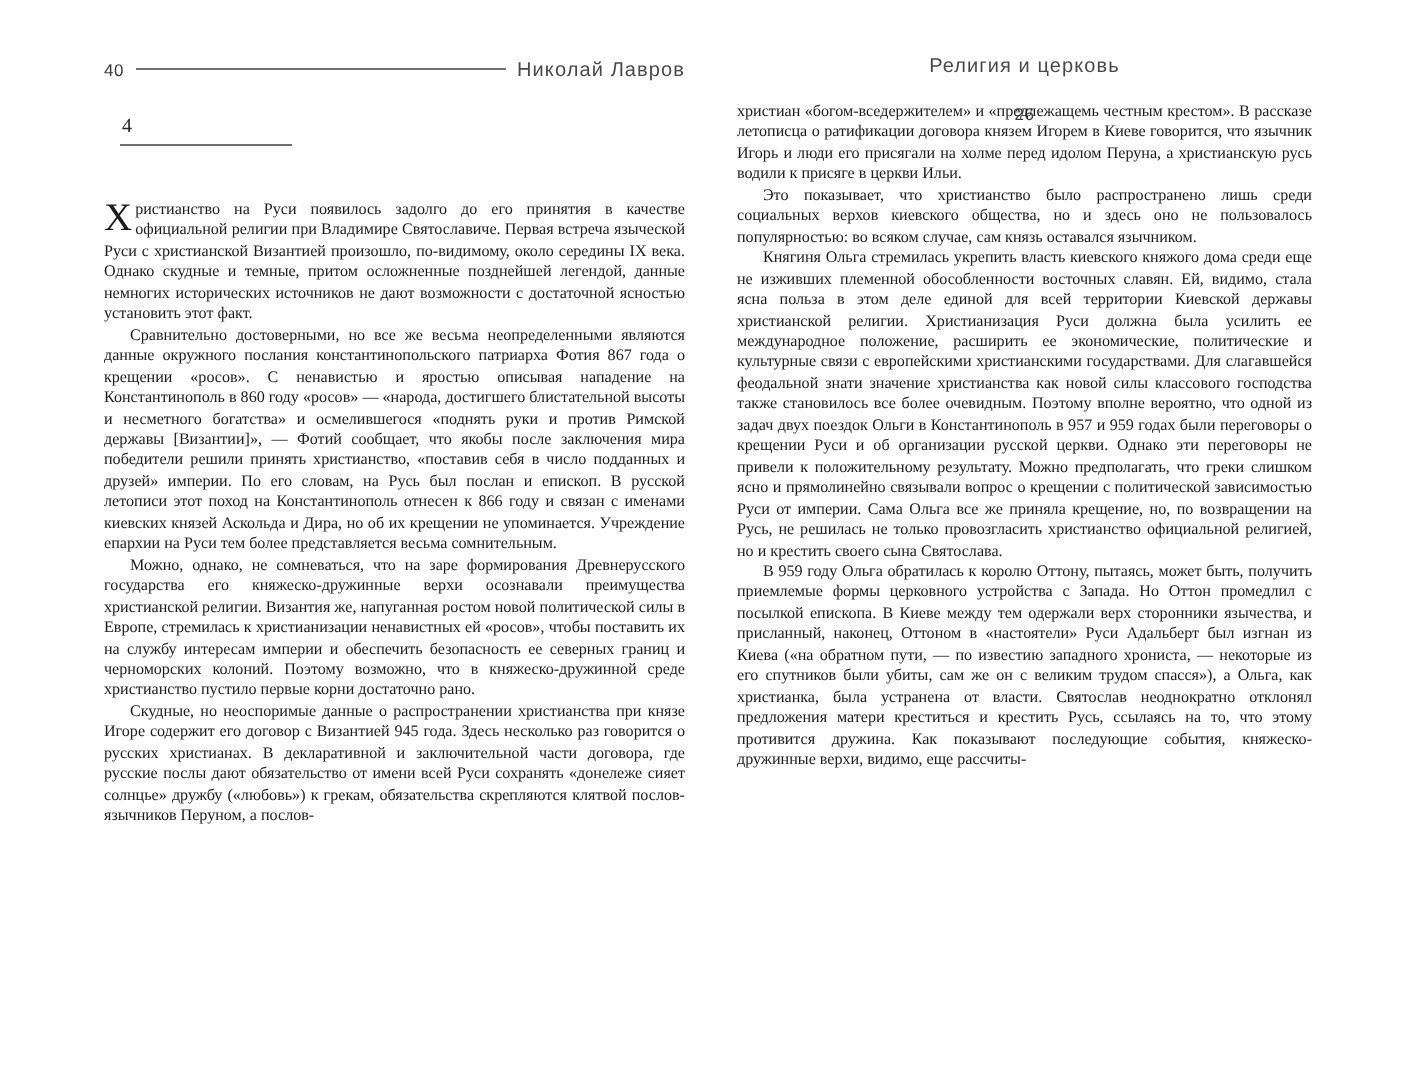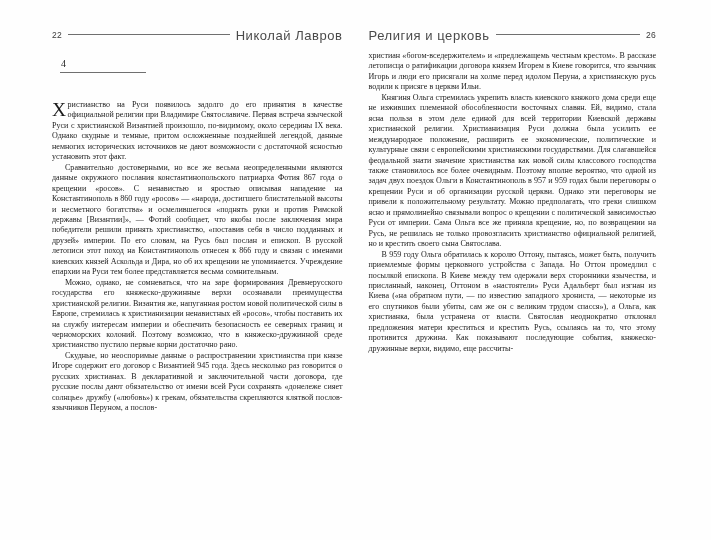--- a/index.html
+++ b/index.html
@@ -36,34 +36,34 @@
 
   
   .runhead {
     display: flex;
     align-items: center;
     height: 14px;
     margin-top: 28px;
     gap: 6px;
   }
   .runhead-left  { flex-direction: row; }
-  .runhead-right { flex-direction: row; }
+  .runhead-right { flex-direction: column; }
 
   .folio {
     font-family: "Liberation Sans", "DejaVu Sans", sans-serif;
     font-size: 8.5px;
     letter-spacing: 0.3px;
     color: #3a3a3a;
     white-space: nowrap;
     flex: 0 0 auto;
   }
 
   .runhead-title {
     font-family: "Liberation Sans", "DejaVu Sans", sans-serif;
-    font-size: 13px;
+    font-size: 10px;
     letter-spacing: 0.55px;
     color: #4a4a4a;
     white-space: nowrap;
     flex: 0 0 auto;
   }
 
   .rule {
     flex: 1 1 auto;
     height: 1px;
     background: #6f6f6f;
@@ -125,21 +125,21 @@
   }
 </style>
 </head>
 <body>
 
 <div class="spread">
 
   <div class="page page-left">
 
     <div class="runhead runhead-left">
-      <span class="folio">22</span>
+      <span class="folio">40</span>
       <span class="rule"></span>
       <span class="runhead-title">Николай Лавров</span>
     </div>
 
     <div class="chapter-opener">
       <div class="chapter-number">4</div>
       <div class="chapter-rule"></div>
     </div>
 
     <div class="col">
@@ -154,19 +154,20 @@
   <div class="page page-right">
 
     <div class="runhead runhead-right">
       <span class="runhead-title">Религия и церковь</span>
       <span class="rule"></span>
       <span class="folio">26</span>
     </div>
 
     <div class="col">
       <p class="" style="text-indent:0">христиан «богом-вседержителем» и «предлежащемь честным крестом». В рассказе летописца о ратификации договора князем Игорем в Киеве говорится, что язычник Игорь и люди его присягали на холме перед идолом Перуна, а христианскую русь водили к присяге в церкви Ильи.</p>
+      <p>Это показывает, что христианство было распространено лишь среди социальных верхов киевского общества, но и здесь оно не пользовалось популярностью: во всяком случае, сам князь оставался язычником.</p>
       <p>Княгиня Ольга стремилась укрепить власть киевского княжого дома среди еще не изживших племенной обособленности восточных славян. Ей, видимо, стала ясна польза в этом деле единой для всей территории Киевской державы христианской религии. Христианизация Руси должна была усилить ее международное положение, расширить ее экономические, политические и культурные связи с европейскими христианскими государствами. Для слагавшейся феодальной знати значение христианства как новой силы классового господства также становилось все более очевидным. Поэтому вполне вероятно, что одной из задач двух поездок Ольги в Константинополь в 957 и 959 годах были переговоры о крещении Руси и об организации русской церкви. Однако эти переговоры не привели к положительному результату. Можно предполагать, что греки слишком ясно и прямолинейно связывали вопрос о крещении с политической зависимостью Руси от империи. Сама Ольга все же приняла крещение, но, по возвращении на Русь, не решилась не только провозгласить христианство официальной религией, но и крестить своего сына Святослава.</p>
       <p>В 959 году Ольга обратилась к королю Оттону, пытаясь, может быть, получить приемлемые формы церковного устройства с Запада. Но Оттон промедлил с посылкой епископа. В Киеве между тем одержали верх сторонники язычества, и присланный, наконец, Оттоном в «настоятели» Руси Адальберт был изгнан из Киева («на обратном пути, — по известию западного хрониста, — некоторые из его спутников были убиты, сам же он с великим трудом спасся»), а Ольга, как христианка, была устранена от власти. Святослав неоднократно отклонял предложения матери креститься и крестить Русь, ссылаясь на то, что этому противится дружина. Как показывают последующие события, княжеско-дружинные верхи, видимо, еще рассчиты-</p>
     </div>
 
   </div>
 
 </div>
 
 </body></html>

